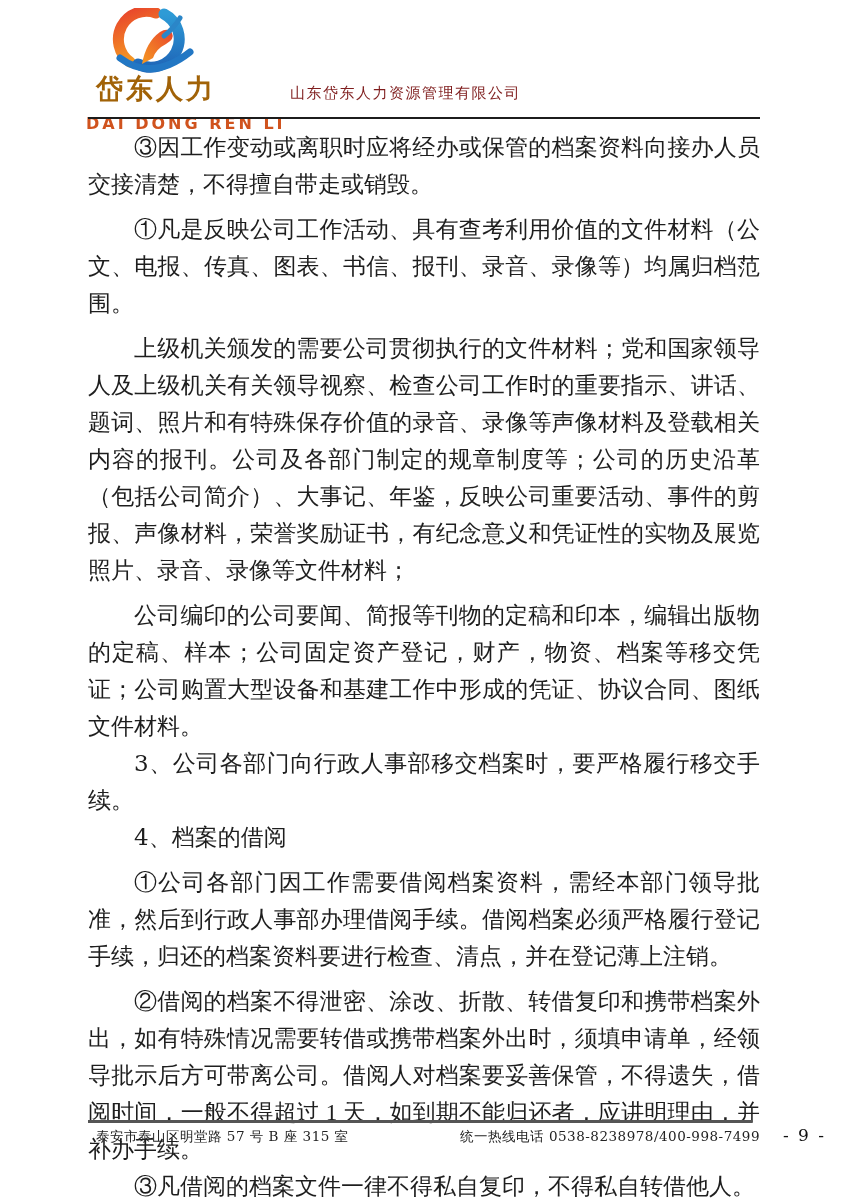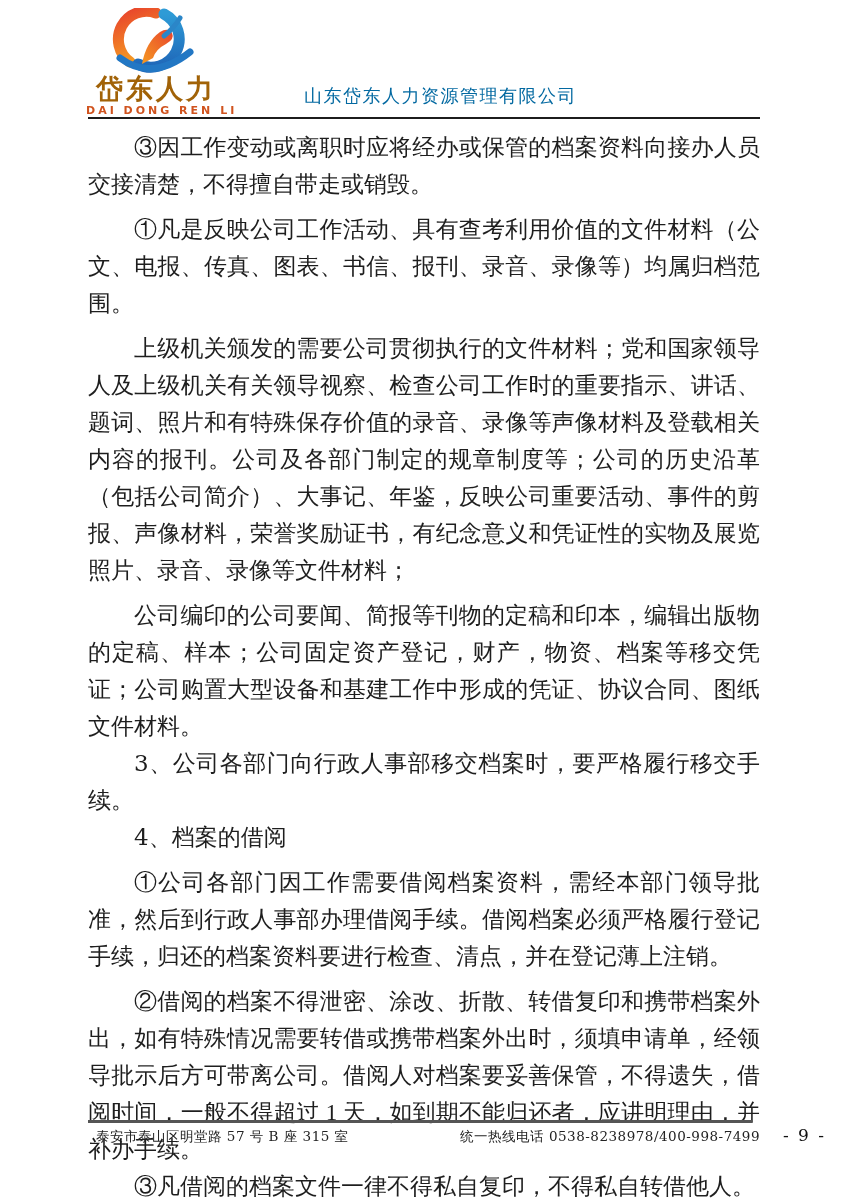--- a/index.html
+++ b/index.html
@@ -18,26 +18,26 @@
     text-align:center;
   }
   .logo svg{display:block;margin:0 auto;}
   .logo-cn{
     font-family:"DejaVu Sans","Liberation Sans",sans-serif;
     font-size:27px;font-weight:bold;color:#a16207;
     letter-spacing:3px;line-height:1.05;margin-top:1px;white-space:nowrap;
   }
   .logo-py{
     font-family:"DejaVu Sans","Liberation Sans",sans-serif;
-    font-size:11px;font-weight:bold;color:#d0531e;
-    letter-spacing:3px;white-space:nowrap;margin-top:1px;
+    font-size:16px;font-weight:bold;color:#d0531e;
+    letter-spacing:3px;white-space:nowrap;margin-top:11px;
   }
   .company-name{
-    position:absolute;left:304px;top:84px;
-    font-size:18px;color:#0369a1;letter-spacing:1.5px;white-space:nowrap;
+    position:absolute;left:290px;top:84px;
+    font-size:15px;color:#7f1d1d;letter-spacing:1.5px;white-space:nowrap;
   }
   .header-rule{
     position:absolute;left:88px;top:117px;width:672px;height:0;
     border-top:2px solid #1c1c1c;
   }
   
   main{
     position:absolute;left:88px;top:129px;width:672px;
     font-size:23px;line-height:37px;
     text-align:justify;

